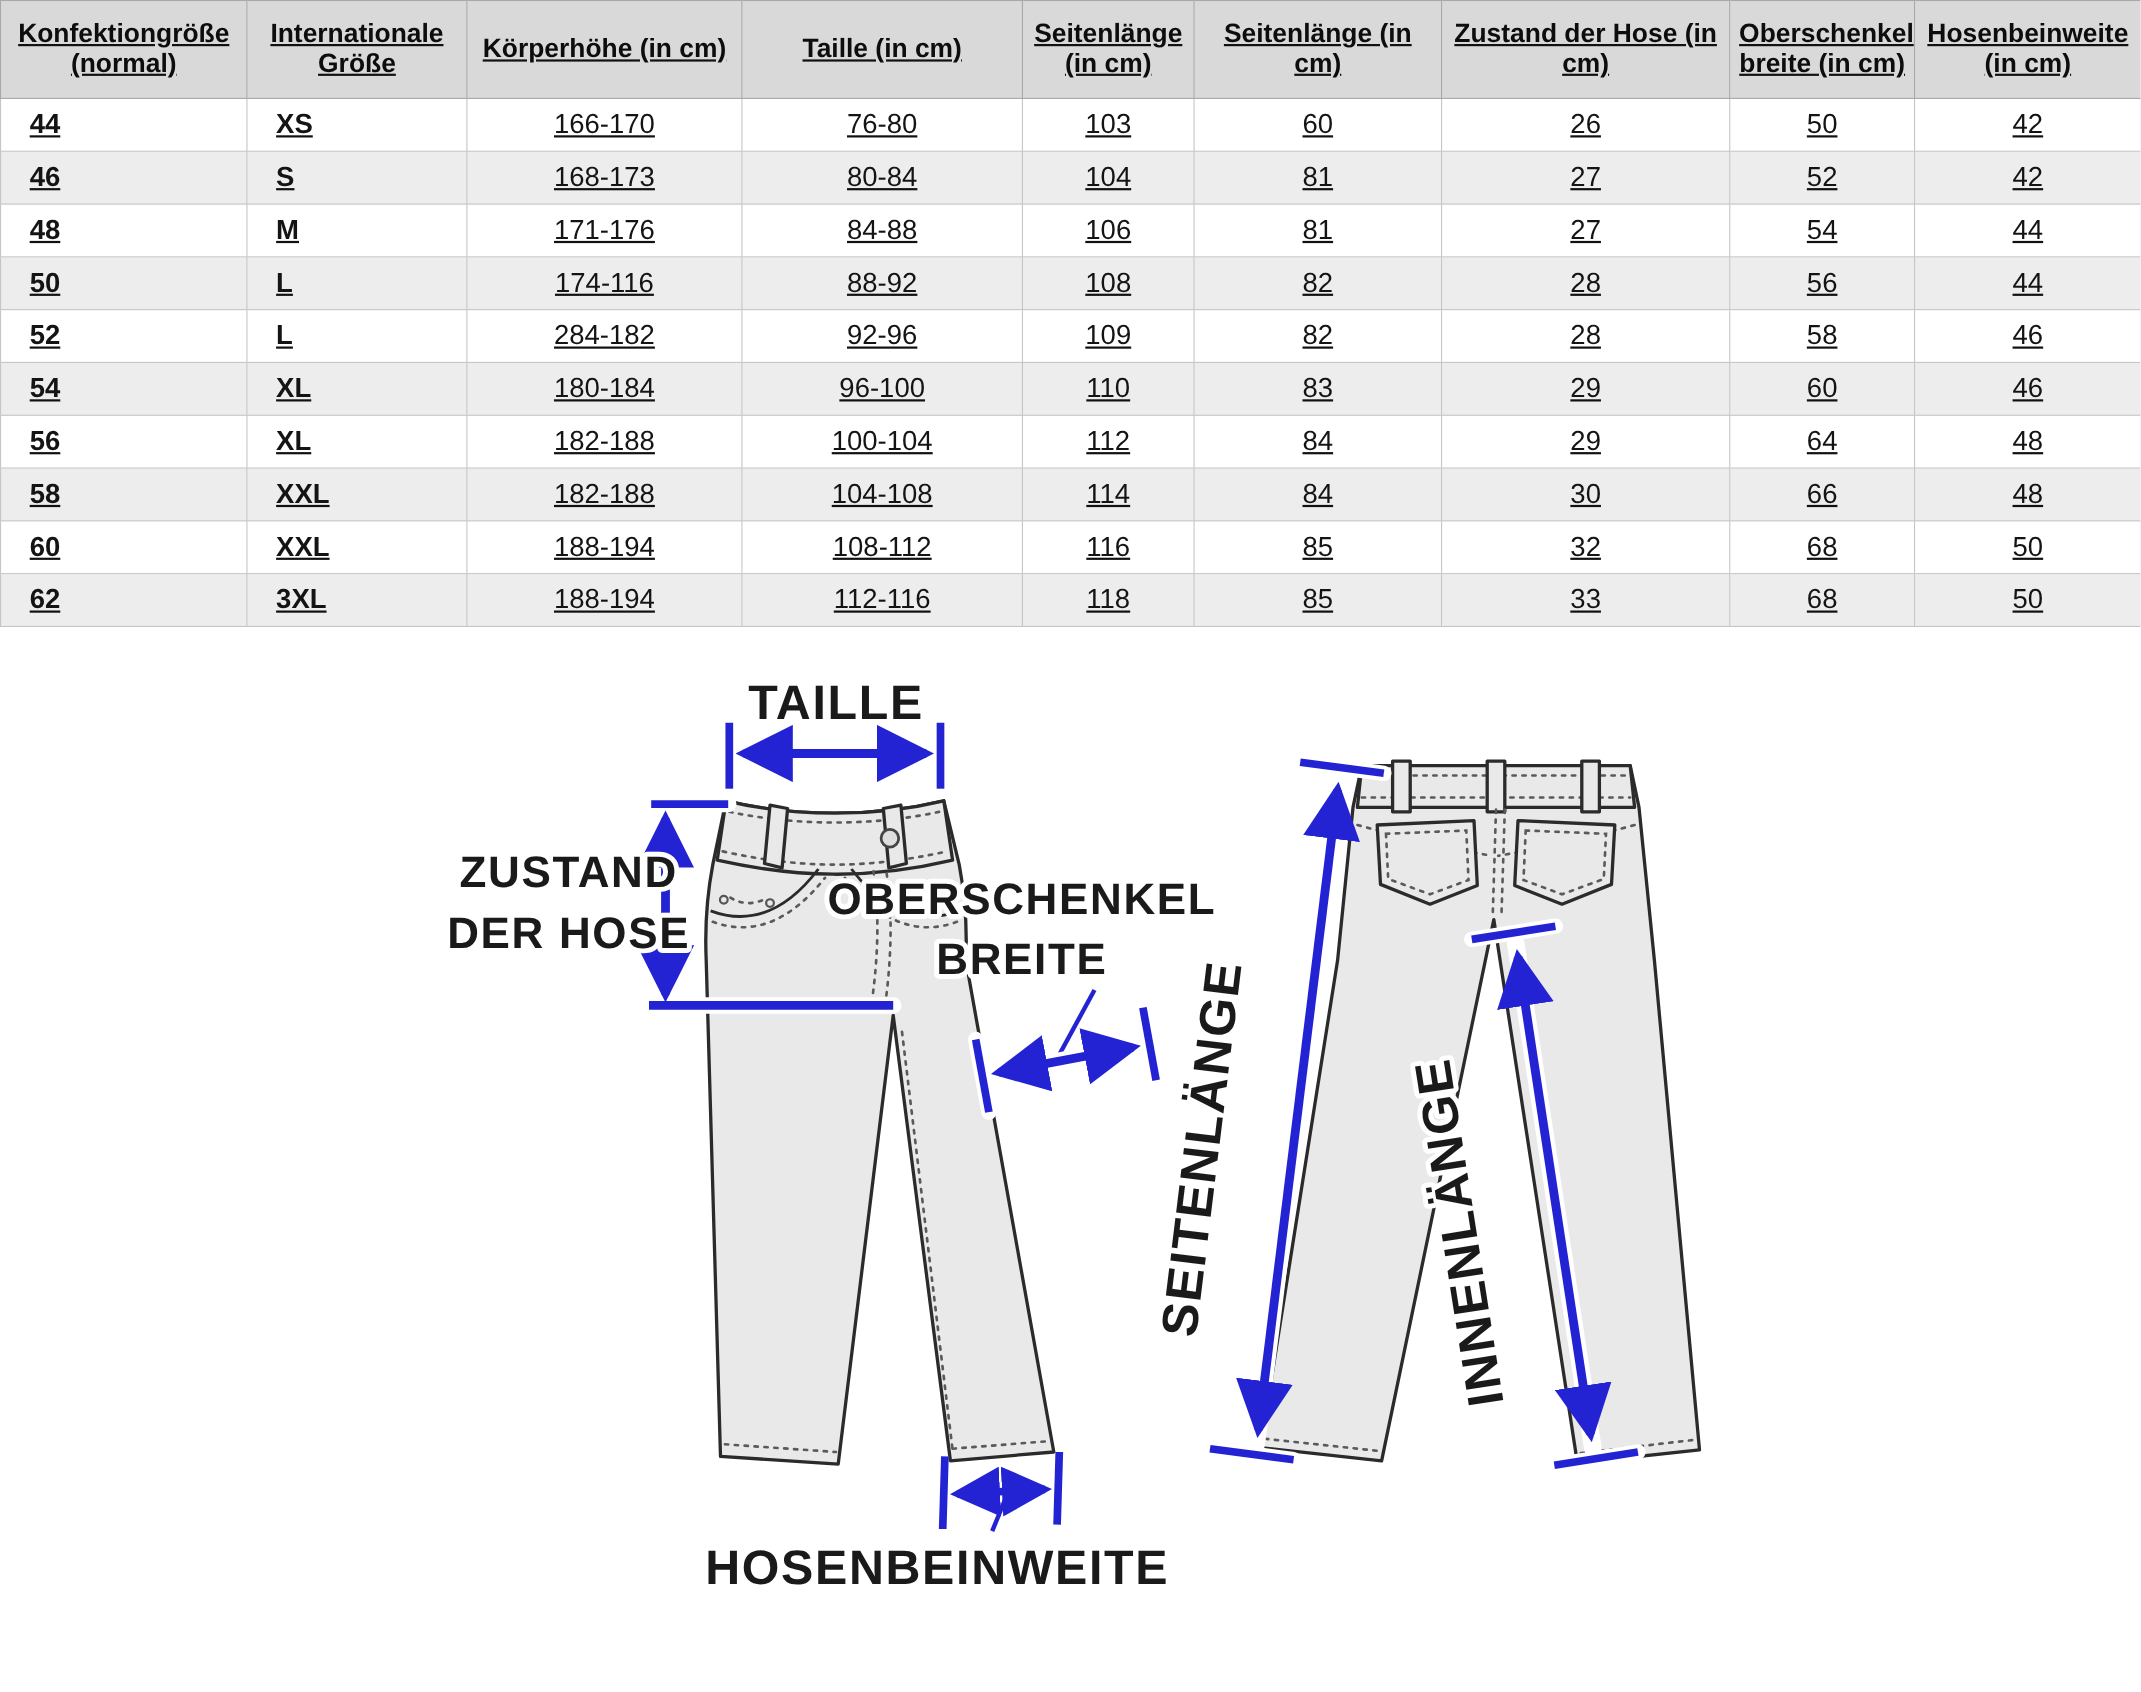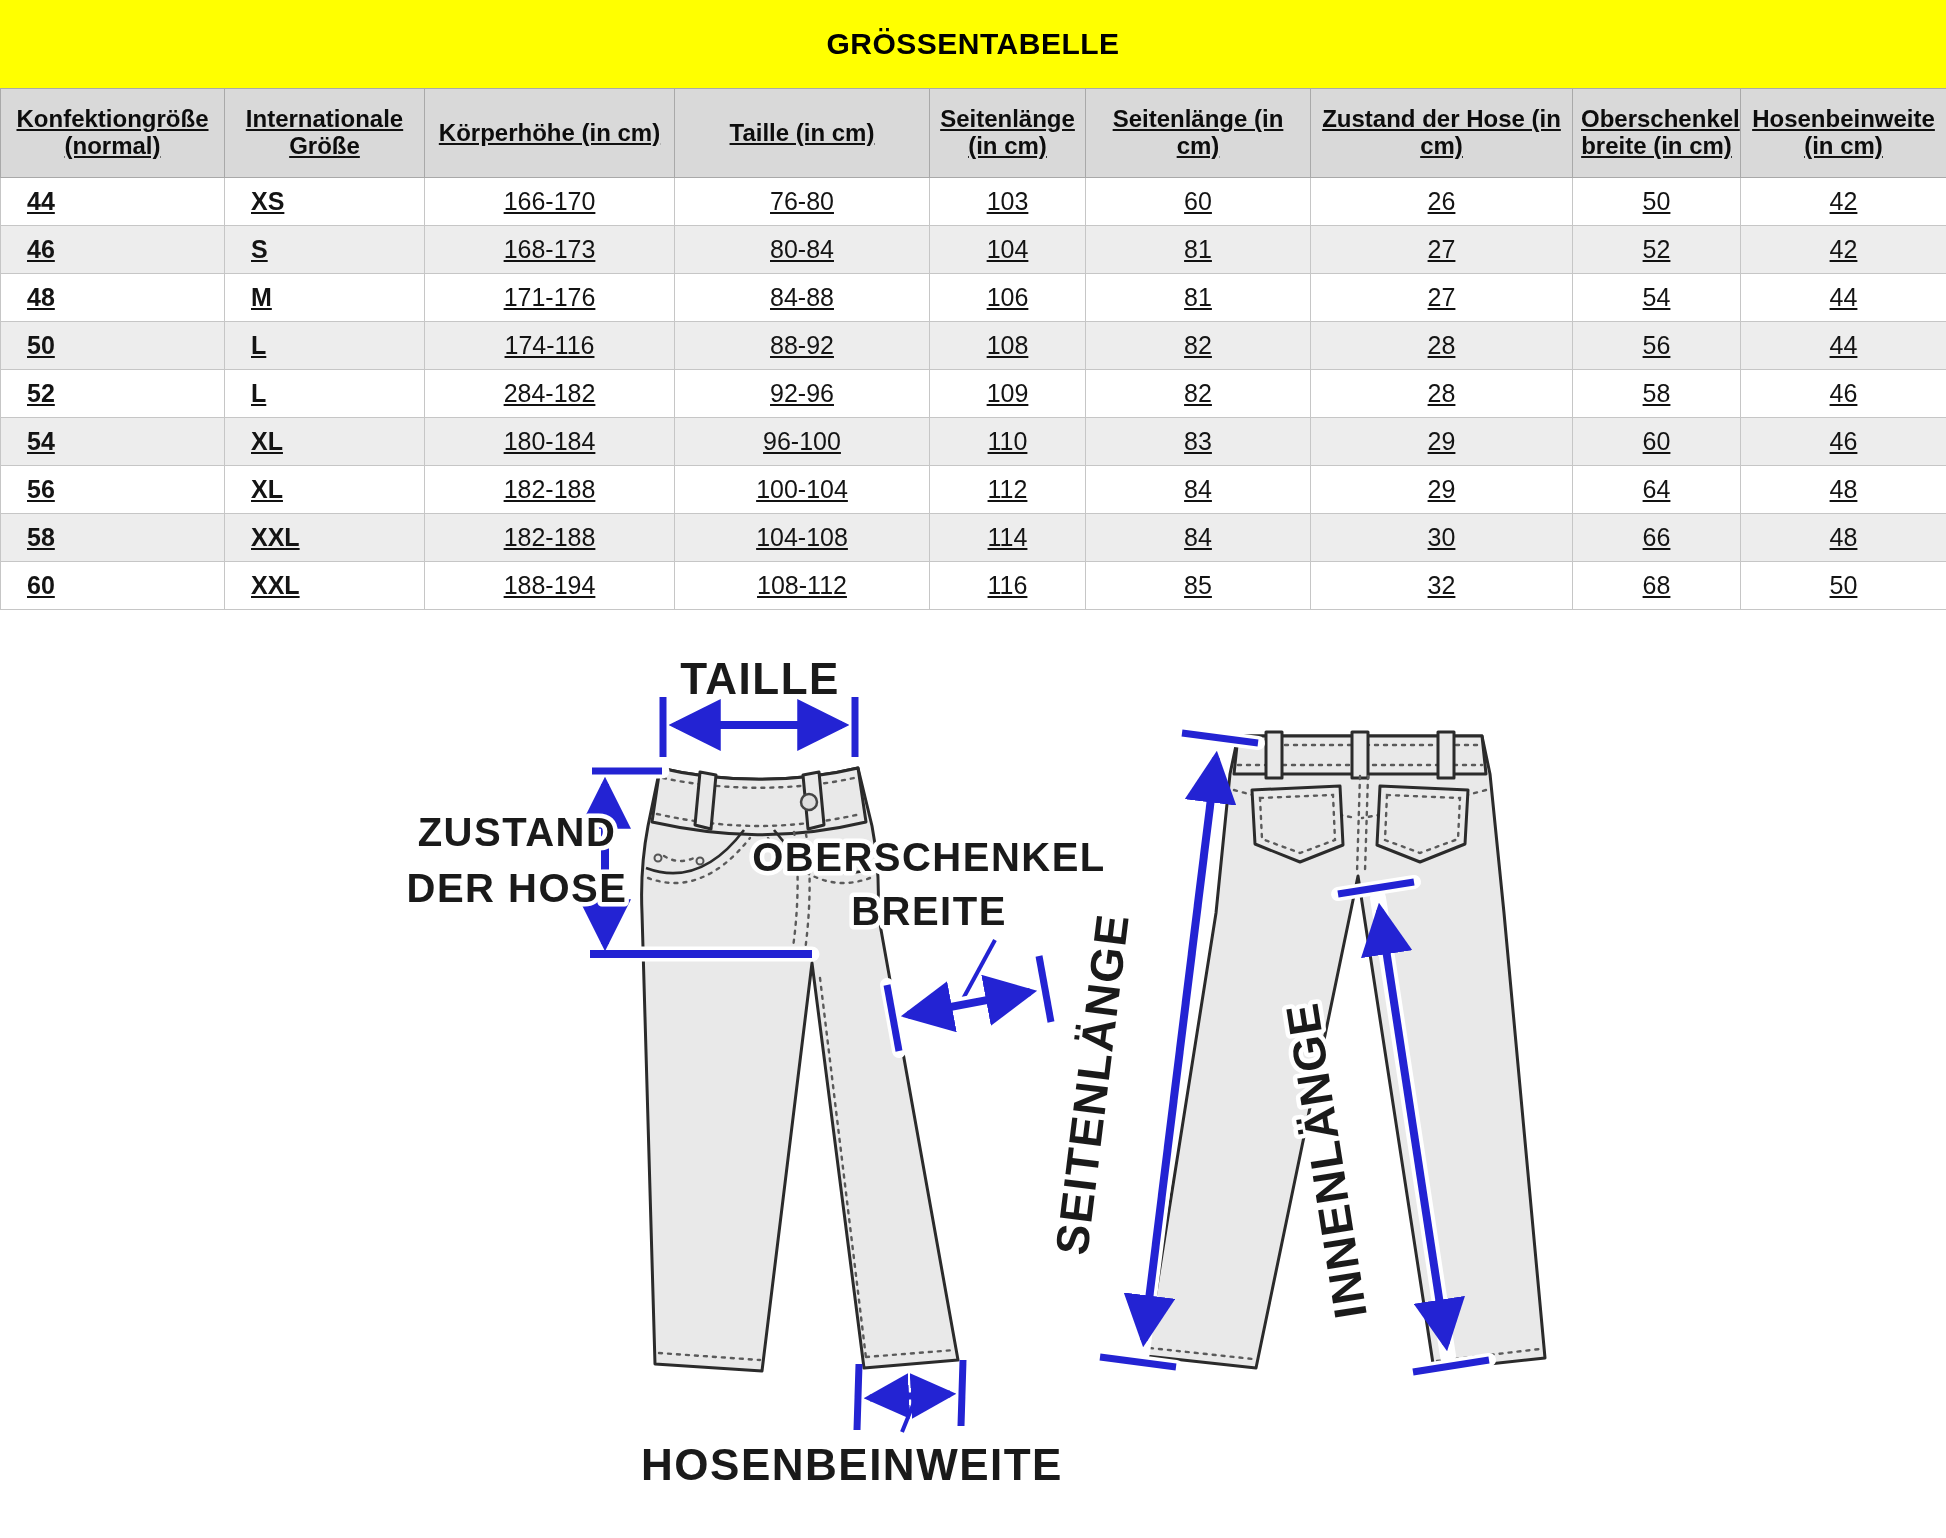--- a/index.html
+++ b/index.html
@@ -39,23 +39,20 @@
   .dlabel{
     font-family:"Liberation Sans",sans-serif;font-weight:bold;fill:#1a1a1a;
     letter-spacing:1.5px;paint-order:stroke;stroke:#ffffff;stroke-width:9px;stroke-linejoin:round;
   }
 </style>
 </head>
 <body>
 
 <div class="page">
 
-  <div class="title-bar">
-    <span>GRÖSSENTABELLE</span>
-  </div>
 
   <table class="size-table">
     <colgroup>
       <col style="width:224px">
         <col style="width:200px">
         <col style="width:250px">
       <col style="width:255px">
         <col style="width:156px">
         <col style="width:225px">
       <col style="width:262px">
@@ -168,20 +165,31 @@
           <td class="lead">60</td>
           <td class="lead">XXL</td>
           <td>188-194</td>
           <td>108-112</td>
           <td>116</td>
           <td>85</td>
           <td>32</td>
           <td>68</td>
           <td>50</td>
         </tr>
+        <tr>
+          <td class="lead">62</td>
+          <td class="lead">3XL</td>
+          <td>188-194</td>
+          <td>112-116</td>
+          <td>118</td>
+          <td>85</td>
+          <td>33</td>
+          <td>68</td>
+          <td>50</td>
+        </tr>
       </tbody>
   </table>
 
   <div class="diagram">
     <svg width="1946" height="896" viewBox="0 642 1946 896">
       <defs>
         <marker id="ah" viewBox="0 0 10 10" refX="8.6" refY="5" markerWidth="6.5" markerHeight="6.5" orient="auto-start-reverse">
           <path d="M0 0 L10 5 L0 10 Z" fill="#2323d3"></path>
         </marker>
       </defs>

